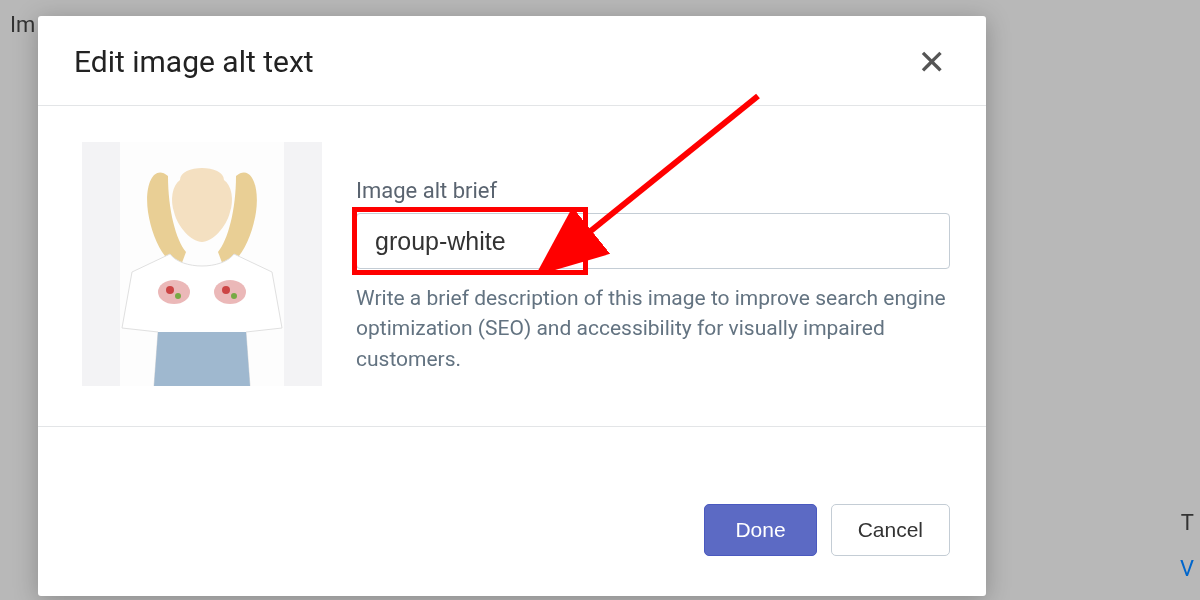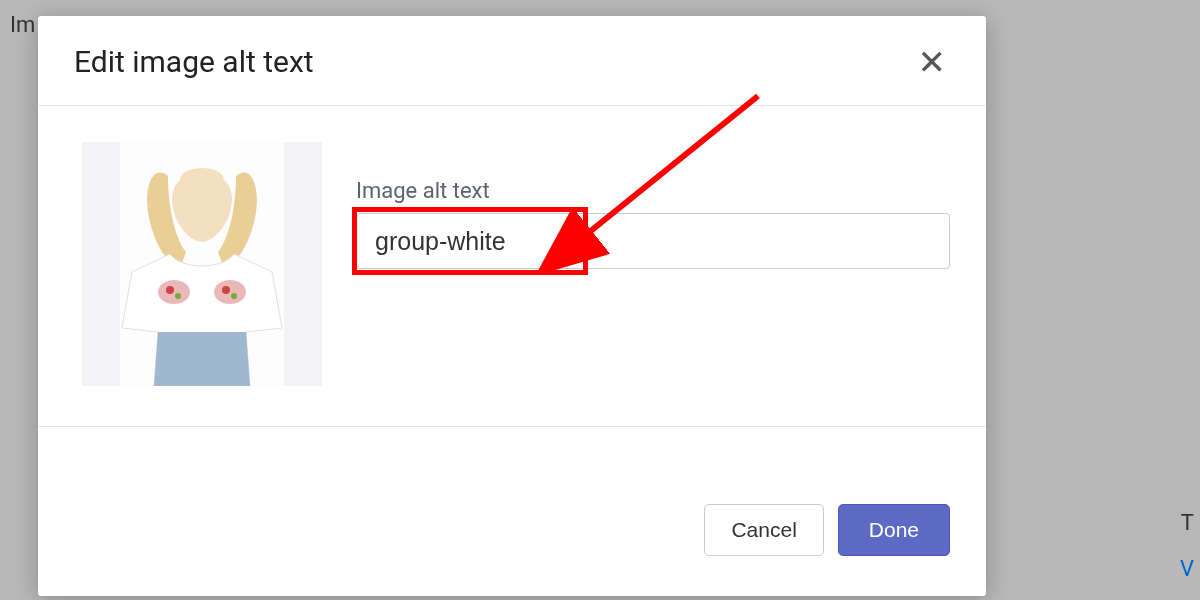--- a/index.html
+++ b/index.html
@@ -164,34 +164,35 @@
         <ellipse cx="92" cy="150" rx="16" ry="12" fill="#d88" opacity="0.6"></ellipse>
         <ellipse cx="148" cy="150" rx="16" ry="12" fill="#d88" opacity="0.6"></ellipse>
         <circle cx="88" cy="148" r="4" fill="#c44"></circle>
         <circle cx="96" cy="154" r="3" fill="#7a4"></circle>
         <circle cx="144" cy="148" r="4" fill="#c44"></circle>
         <circle cx="152" cy="154" r="3" fill="#7a4"></circle>
       </svg>
     </div>
 
     <div class="field-area">
-      <div class="field-label">Image alt text</div>
+      <div class="field-label">Image alt brief</div>
       <div class="input-wrap">
         <input class="alt-input" type="text" value="group-white" style="">
         <div class="red-box"></div>
       </div>
+      <div class="help-text">Write a brief description of this image to improve search engine optimization (SEO) and accessibility for visually impaired customers.</div>
     </div>
 
     <svg class="arrow-svg" width="260" height="200">
       <defs>
         <marker id="ah" markerWidth="12" markerHeight="12" refX="2" refY="5" orient="auto">
           <path d="M0,0 L12,5 L0,10 Z" fill="#ff0000"></path>
         </marker>
       </defs>
       <line x1="220" y1="4" x2="44" y2="146" stroke="#ff0000" stroke-width="6" marker-end="url(#ah)"></line>
     </svg>
   </div>
 
   <div class="modal-footer">
+    <button class="btn btn-done">Done</button>
     <button class="btn btn-cancel">Cancel</button>
-    <button class="btn btn-done">Done</button>
   </div>
 </div>
 
 </body></html>

